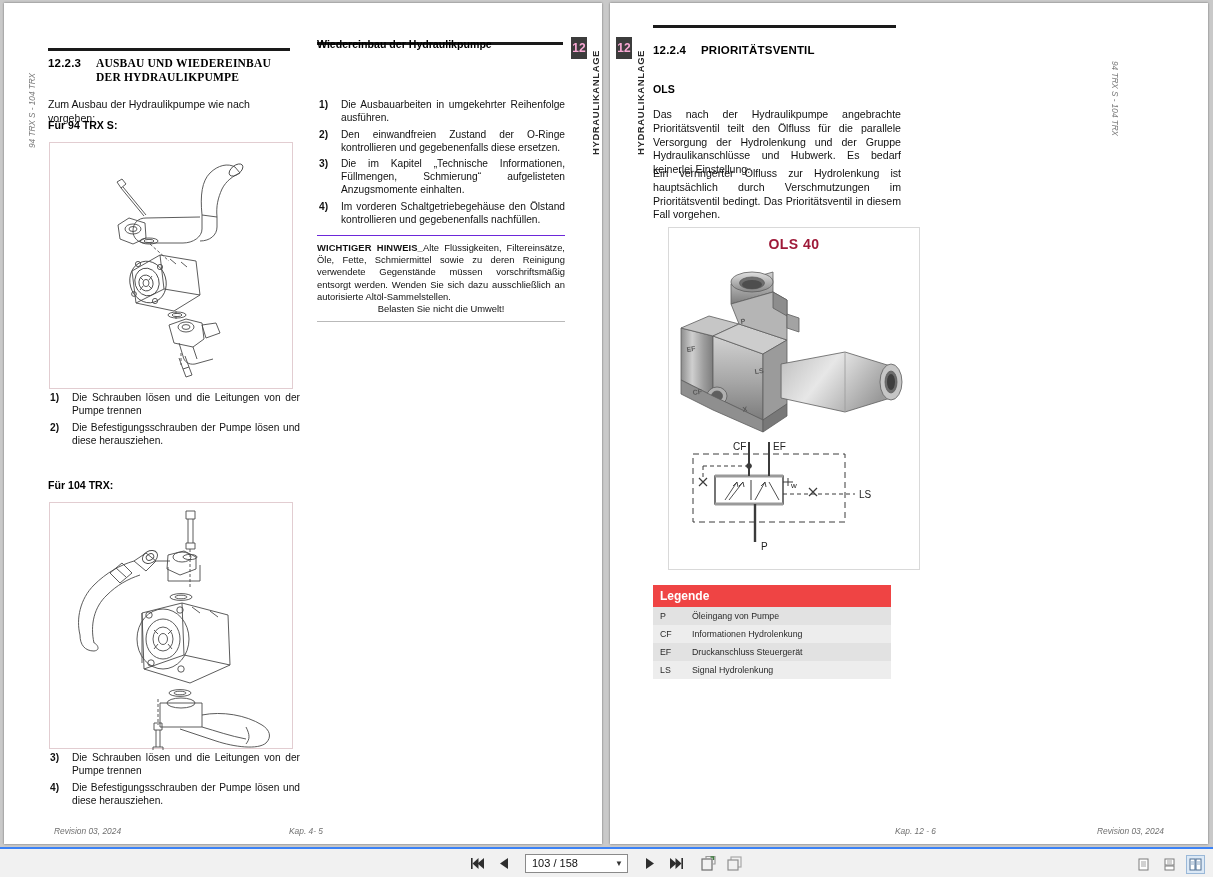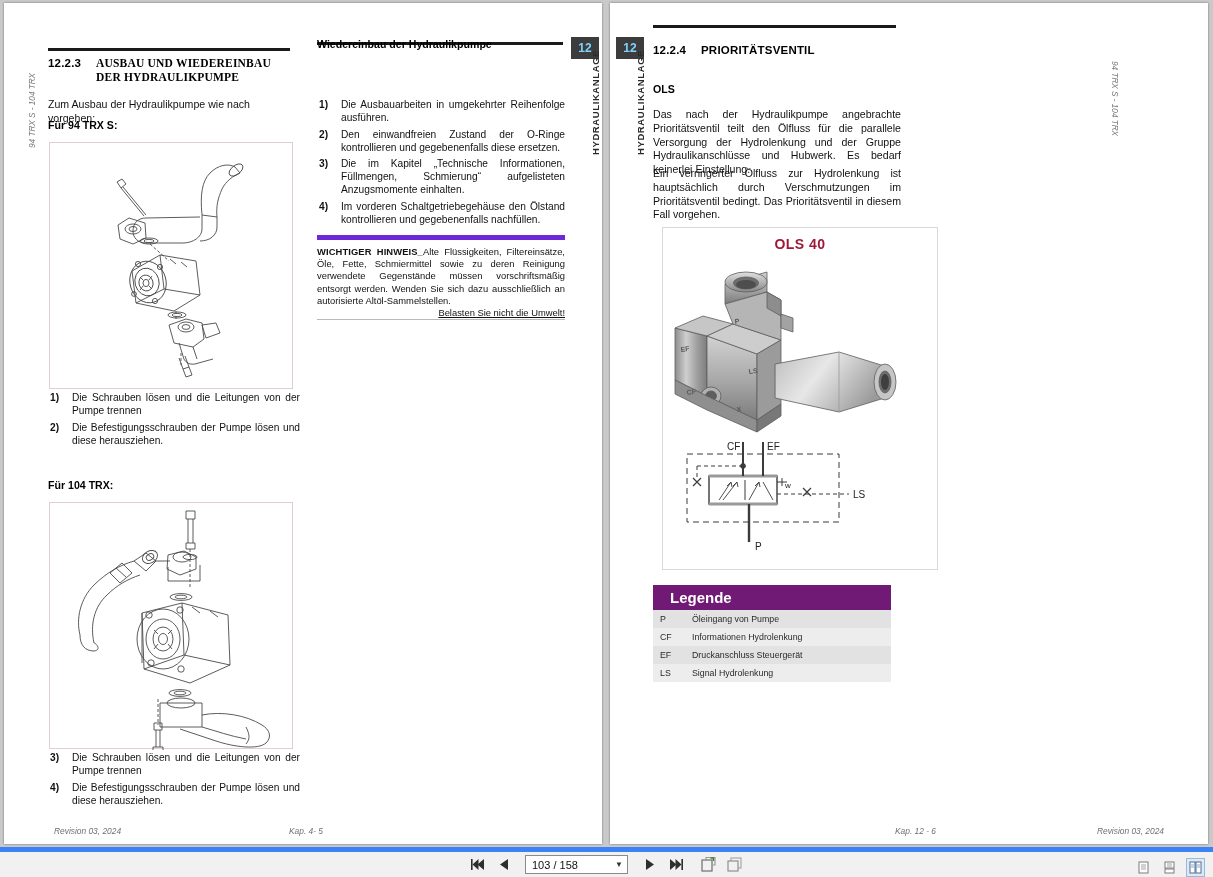--- a/index.html
+++ b/index.html
@@ -40,76 +40,76 @@
   
   .nlist { list-style: none; }
   .nlist li {
     display: flex; font-size: 10.2px; color: #111;
     line-height: 1.26; margin-bottom: 4px;
   }
   .nlist li .n { width: 22px; flex: 0 0 22px; font-weight: bold; }
   .nlist li .t { flex: 1 1 auto; text-align: justify; }
 
   
-  .notice { border-top: 5px solid #6d28d9; border-bottom: 1px solid #b9b9b9;
-            padding: 6px 0 0 0; }
+  .notice { border-top: 1px solid #6d28d9; border-bottom: 1px solid #b9b9b9;
+            padding: 6px 0 6px 0; }
   .notice p { font-size: 9.4px; line-height: 1.30; color: #111; text-align: justify; }
   .notice .lbl { font-weight: bold; letter-spacing: .1px; }
 
   
   .figbox { border: 1px solid #e2cdd1; background: #fff; position: relative; }
 
   
   .vside {
     position: absolute;
     font-style: italic; font-size: 8.2px; color: #7a7a7a;
     white-space: nowrap; transform-origin: 0 0;
   }
 
   
   .chaptab {
-    position: absolute; width: 28px; height: 22px;
-    background: #3c3c3c; color: #7dd3fc;
+    position: absolute; width: 16px; height: 22px;
+    background: #3c3c3c; color: #f9a8d4;
     font-size: 12px; font-weight: bold;
     display: flex; align-items: center; justify-content: center;
   }
   .chapname {
     position: absolute; font-size: 9.5px; font-weight: bold;
     color: #2b2b2b; letter-spacing: .6px; white-space: nowrap;
     transform-origin: 0 0;
   }
 
   
   .foot { position: absolute; font-style: italic; font-size: 8.4px; color: #6f6f6f; }
 
   
   .legend { position: absolute; width: 238px; }
   .legend .hdr {
-    background: #701a75; color: #fff; font-weight: bold;
-    font-size: 15px; padding: 4px 17px;
+    background: #ef4444; color: #fff; font-weight: bold;
+    font-size: 12px; padding: 4px 7px;
   }
   .legend .row { display: flex; font-size: 8.8px; color: #2a2a2a; }
   .legend .row .k { width: 34px; flex: 0 0 34px; padding: 4px 0 4px 7px; }
   .legend .row .v { flex: 1 1 auto; padding: 4px 0 4px 5px; }
   .legend .row.odd  { background: #e2e2e2; }
   .legend .row.even { background: #ededed; }
 
   
   #ols-fig { position: absolute; border: 1px solid #d9d9d9; background: #fff; }
   #ols-title {
     position: absolute; width: 100%; text-align: center;
     font-size: 14px; font-weight: bold; color: #9e1938; letter-spacing: .5px;
   }
 
   
   #toolbar {
     position: absolute; left: 0; top: 847px;
     width: 1213px; height: 30px;
     background: #f1f1f1;
-    border-top: 5px solid #3b82f6;
+    border-top: 2px solid #3b82f6;
     display: flex; align-items: center; justify-content: center;
   }
   #toolbar .grp { display: flex; align-items: center; gap: 8px; }
   .tbtn {
     width: 18px; height: 18px; display: flex;
     align-items: center; justify-content: center;
     color: #2e2e2e; cursor: default;
   }
   .tbtn svg { display: block; }
   #pagebox {
@@ -308,21 +308,21 @@
         <span class="t">Die im Kapitel „Technische Informationen, Füllmengen, Schmierung“ aufgelisteten Anzugsmomente einhalten.</span>
       </li>
       <li>
         <span class="n">4)</span>
         <span class="t">Im vorderen Schaltgetriebegehäuse den Ölstand kontrollieren und gegebenenfalls nachfüllen.</span>
       </li>
     </ul>
 
     <div class="notice" style="position:absolute; left:313px; top:232px; width:248px;">
       <p><span class="lbl">WICHTIGER HINWEIS_</span><span>Alte Flüssigkeiten, Filtereinsätze, Öle, Fette, Schmiermittel sowie zu deren Reinigung verwendete Gegenstände müssen vorschriftsmäßig entsorgt werden. Wenden Sie sich dazu ausschließlich an autorisierte Altöl-Sammelstellen.</span></p>
-      <p style="text-align:right;text-decoration:underline;">Belasten Sie nicht die Umwelt!</p>
+      <p style="text-align:center;">Belasten Sie nicht die Umwelt!</p>
     </div>
 
 
     <div class="chaptab" style="left:567px; top:34px;">12</div>
     <div class="chapname" style="left:586px; top:152px; transform:rotate(-90deg);">HYDRAULIKANLAGE</div>
 
     <div class="foot" style="left:50px; top:823px;">Revision 03, 2024</div>
     <div class="foot" style="left:285px; top:823px;">Kap. 4- 5</div>
   </div>
 
@@ -339,21 +339,21 @@
       <span class="sectnum" style="width:48px; flex:0 0 48px;">12.2.4</span>
       <span class="secttitle" style="flex:1 1 auto;">PRIORITÄTSVENTIL</span>
     </div>
 
     <div class="bold-t" style="position:absolute; left:43px; top:80px;">OLS</div>
 
     <div class="body-t" style="position:absolute; left:43px; top:105px; width:248px; text-align:justify;">Das nach der Hydraulikpumpe angebrachte Prioritätsventil teilt den Ölfluss für die parallele Versorgung der Hydrolenkung und der Gruppe Hydraulikanschlüsse und Hubwerk. Es bedarf keinerlei Einstellung.</div>
 
     <div class="body-t" style="position:absolute; left:43px; top:164px; width:248px; text-align:justify;">Ein verringerter Ölfluss zur Hydrolenkung ist hauptsächlich durch Verschmutzungen im Prioritätsventil bedingt. Das Prioritätsventil in diesem Fall vorgehen.</div>
 
-    <div id="ols-fig" style="left:52px; top:224px; width:276px; height:343px;">
+    <div id="ols-fig" style="left:58px; top:224px; width:252px; height:343px;">
       <div id="ols-title" style="top:8px;">OLS 40</div>
 
       <svg viewBox="0 0 244 200" width="244" height="200" style="position:absolute; left:0; top:28px;">
         <defs>
           <linearGradient id="gm1" x1="0" y1="0" x2="1" y2="0">
             <stop offset="0%" stop-color="#8d8d8d"></stop>
             <stop offset="35%" stop-color="#cfcfcf"></stop>
             <stop offset="70%" stop-color="#9e9e9e"></stop>
             <stop offset="100%" stop-color="#7d7d7d"></stop>
           </linearGradient>

